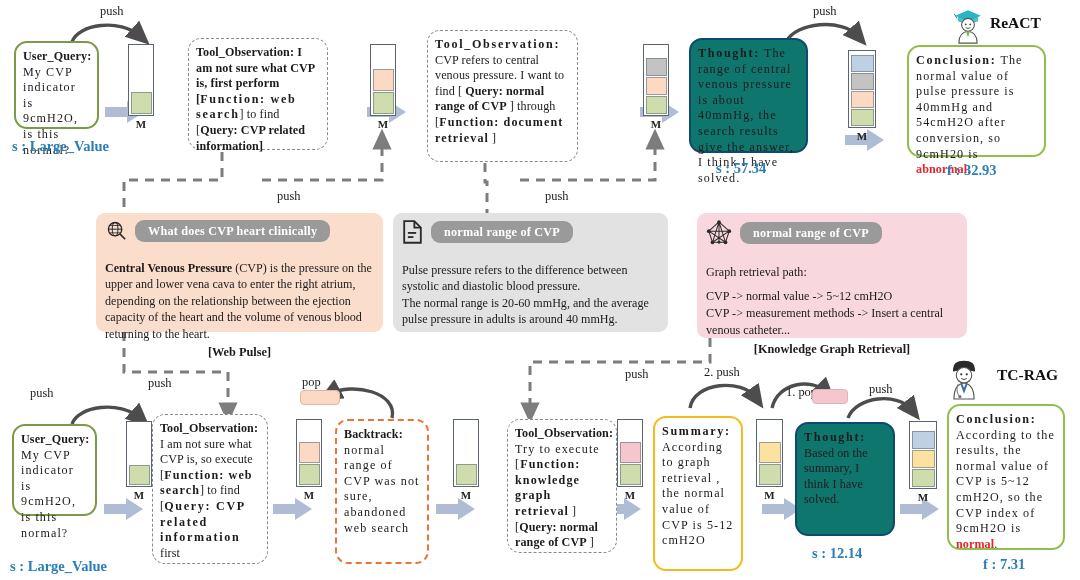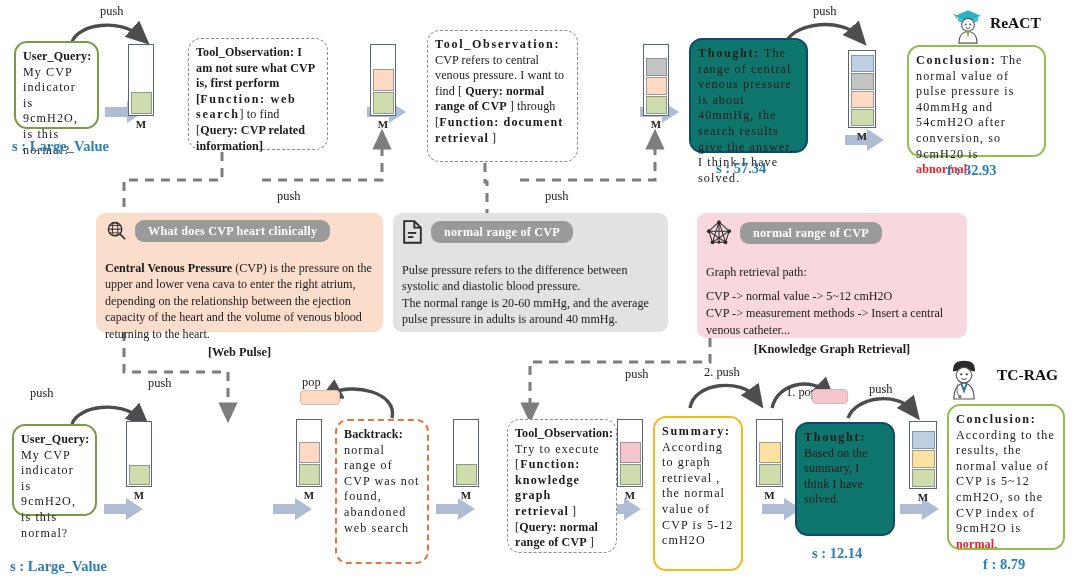--- a/index.html
+++ b/index.html
@@ -286,30 +286,35 @@
     <div style="font-weight:bold">User_Query:</div>
     <div class="sp2">My CVP indicator is 9cmH2O, is this normal?</div>
   </div>
   <div class="score" style="left:10px;top:558px;">s :  Large_Value</div>
 
   <div class="stack" style="left:126px;top:421px;width:26px;height:66px;">
     <div class="seg" style="height:20px;background:#cfdcab"></div>
   </div>
   <div class="m-label" style="left:126px;top:489px;width:26px;">M</div>
 
+  <div class="box dash-gray" style="left:152px;top:414px;width:116px;height:150px;">
+    <div>
+      <span style="font-weight:bold">Tool_Observation:</span><span> I am not sure what CVP is, so execute [</span><span class="sp2" style="font-weight:bold">Function: web search</span><span>] to find [</span><span class="sp" style="font-weight:bold">Query: CVP related information</span><span> first</span>
+    </div>
+  </div>
 
   <div class="stack" style="left:296px;top:419px;width:26px;height:68px;">
     <div class="seg" style="height:21px;background:#fbd9c3"></div>
     <div class="seg" style="height:21px;background:#cfdcab"></div>
   </div>
   <div class="m-label" style="left:296px;top:489px;width:26px;">M</div>
 
   <div class="box dash-orange" style="left:335px;top:419px;width:94px;height:145px;">
     <div>
-      <span style="font-weight:bold">Backtrack:</span><span class="sp2"> normal range of CVP was not found, abandoned web search</span>
+      <span style="font-weight:bold">Backtrack:</span><span class="sp2"> normal range of CVP was not sure, abandoned web search</span>
     </div>
   </div>
 
   <div class="stack" style="left:453px;top:419px;width:26px;height:68px;">
     <div class="seg" style="height:21px;background:#cfdcab"></div>
   </div>
   <div class="m-label" style="left:453px;top:489px;width:26px;">M</div>
 
   <div class="box dash-gray" style="left:507px;top:419px;width:110px;height:134px;">
     <div>
@@ -360,15 +365,15 @@
     <path d="M16,31 Q14,40 18,44" fill="none" stroke="#777" stroke-width="1.1"></path>
     <circle cx="18.5" cy="44.5" r="1.8" fill="#777"></circle>
   </svg>
   <div class="agent-name" style="left:985px;top:366px;margin-left:12px;">TC-RAG</div>
 
   <div class="box solid-greenlt" style="left:947px;top:404px;width:118px;height:146px;">
     <div>
       <span class="sp" style="font-weight:bold">Conclusion:</span><span class="sp2"> According to the results, the normal value of CVP is 5~12 cmH2O, so the CVP index of 9cmH2O is </span><span class="red">normal</span><span>.</span>
     </div>
   </div>
-  <div class="score" style="left:983px;top:556px;">f : 8.79</div>
+  <div class="score" style="left:983px;top:556px;">f : 7.31</div>
 
 </div>
 
 </body></html>

